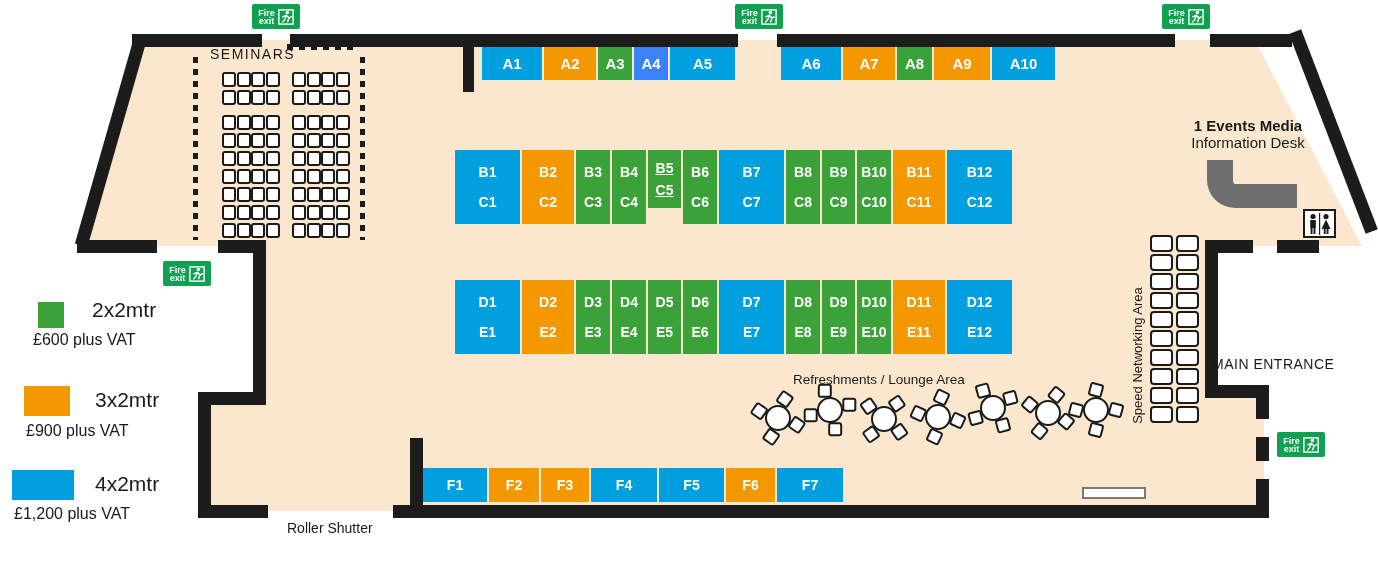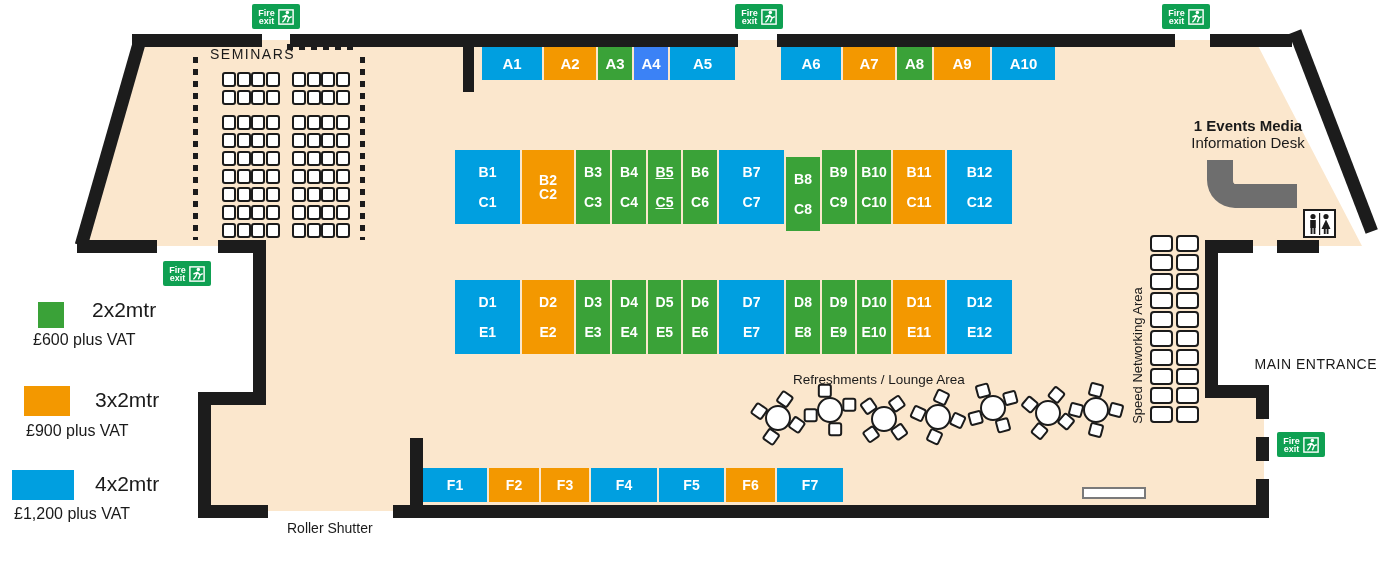--- a/index.html
+++ b/index.html
@@ -229,21 +229,21 @@
       </div>
       <div class="tcluster" style="left: 1096px; top: 410px;">
         <div class="tchair" style="transform: rotate(0deg) translate(20px) rotate(15deg);"></div>
         <div class="tchair" style="transform: rotate(90deg) translate(20px) rotate(15deg);"></div>
         <div class="tchair" style="transform: rotate(180deg) translate(20px) rotate(15deg);"></div>
         <div class="tchair" style="transform: rotate(270deg) translate(20px) rotate(15deg);"></div>
         <div class="tcircle"></div>
       </div>
     </div>
 
-  <div class="lbl" style="left:1212px;top:356px;width:165px;text-align:right;font-size:14px;letter-spacing:0.5px;">MAIN ENTRANCE</div>
+  <div class="lbl" style="left:1212px;top:356px;width:165px;text-align:left;font-size:14px;letter-spacing:0.5px;">MAIN ENTRANCE</div>
 
   <div class="lbl" style="left:1163px;top:117px;width:170px;text-align:center;font-size:15px;font-weight:bold;">1 Events Media</div>
   <div class="lbl" style="left:1163px;top:134px;width:170px;text-align:center;font-size:15px;">Information Desk</div>
   <div class="desk-l" style="left:1207px;top:160px;width:90px;height:48px;"></div>
 
   <div class="wc" style="left:1303px;top:209px;width:33px;height:29px;">
     <svg width="27" height="22" viewBox="0 0 27 22">
       <circle cx="7" cy="3.5" r="2.6" fill="#1b1b1b"></circle>
       <rect x="4.2" y="7" width="5.6" height="8" fill="#1b1b1b"></rect>
       <rect x="4.6" y="15" width="1.9" height="6" fill="#1b1b1b"></rect>
@@ -288,45 +288,45 @@
       <div class="stand" style="left: 934px; top: 47px; width: 56px; height: 33px; background: rgb(243, 152, 0); font-size: 15px;">
         <span>A9</span>
       </div>
       <div class="stand" style="left: 992px; top: 47px; width: 63px; height: 33px; background: rgb(0, 159, 224); font-size: 15px;">
         <span>A10</span>
       </div>
       <div class="stand dual" style="left: 455px; top: 150px; width: 65px; height: 74px; background: rgb(0, 159, 224); font-size: 14px;">
         <span>B1</span>
         <span>C1</span>
       </div>
-      <div class="stand dual" style="left: 522px; top: 150px; width: 52px; height: 74px; background: rgb(243, 152, 0); font-size: 14px; justify-content: center;">
+      <div class="stand dual" style="left: 522px; top: 150px; width: 52px; height: 74px; background: rgb(243, 152, 0); font-size: 14px;">
         <span>B2</span>
         <span>C2</span>
       </div>
       <div class="stand dual" style="left: 576px; top: 150px; width: 34px; height: 74px; background: rgb(58, 162, 56); font-size: 14px;">
         <span>B3</span>
         <span>C3</span>
       </div>
       <div class="stand dual" style="left: 612px; top: 150px; width: 34px; height: 74px; background: rgb(58, 162, 56); font-size: 14px;">
         <span>B4</span>
         <span>C4</span>
       </div>
-      <div class="stand dual" style="left: 648px; top: 150px; width: 33px; height: 74px; background: rgb(58, 162, 56); font-size: 14px; text-decoration: underline;">
+      <div class="stand dual" style="left: 648px; top: 150px; width: 33px; height: 58px; background: rgb(58, 162, 56); font-size: 14px; text-decoration: underline;">
         <span>B5</span>
         <span>C5</span>
       </div>
       <div class="stand dual" style="left: 683px; top: 150px; width: 34px; height: 74px; background: rgb(58, 162, 56); font-size: 14px;">
         <span>B6</span>
         <span>C6</span>
       </div>
       <div class="stand dual" style="left: 719px; top: 150px; width: 65px; height: 74px; background: rgb(0, 159, 224); font-size: 14px;">
         <span>B7</span>
         <span>C7</span>
       </div>
-      <div class="stand dual" style="left: 786px; top: 150px; width: 34px; height: 74px; background: rgb(58, 162, 56); font-size: 14px; margin-top: 7px;">
+      <div class="stand dual" style="left: 786px; top: 150px; width: 34px; height: 74px; background: rgb(58, 162, 56); font-size: 14px;">
         <span>B8</span>
         <span>C8</span>
       </div>
       <div class="stand dual" style="left: 822px; top: 150px; width: 33px; height: 74px; background: rgb(58, 162, 56); font-size: 14px;">
         <span>B9</span>
         <span>C9</span>
       </div>
       <div class="stand dual" style="left: 857px; top: 150px; width: 34px; height: 74px; background: rgb(58, 162, 56); font-size: 14px;">
         <span>B10</span>
         <span>C10</span>

